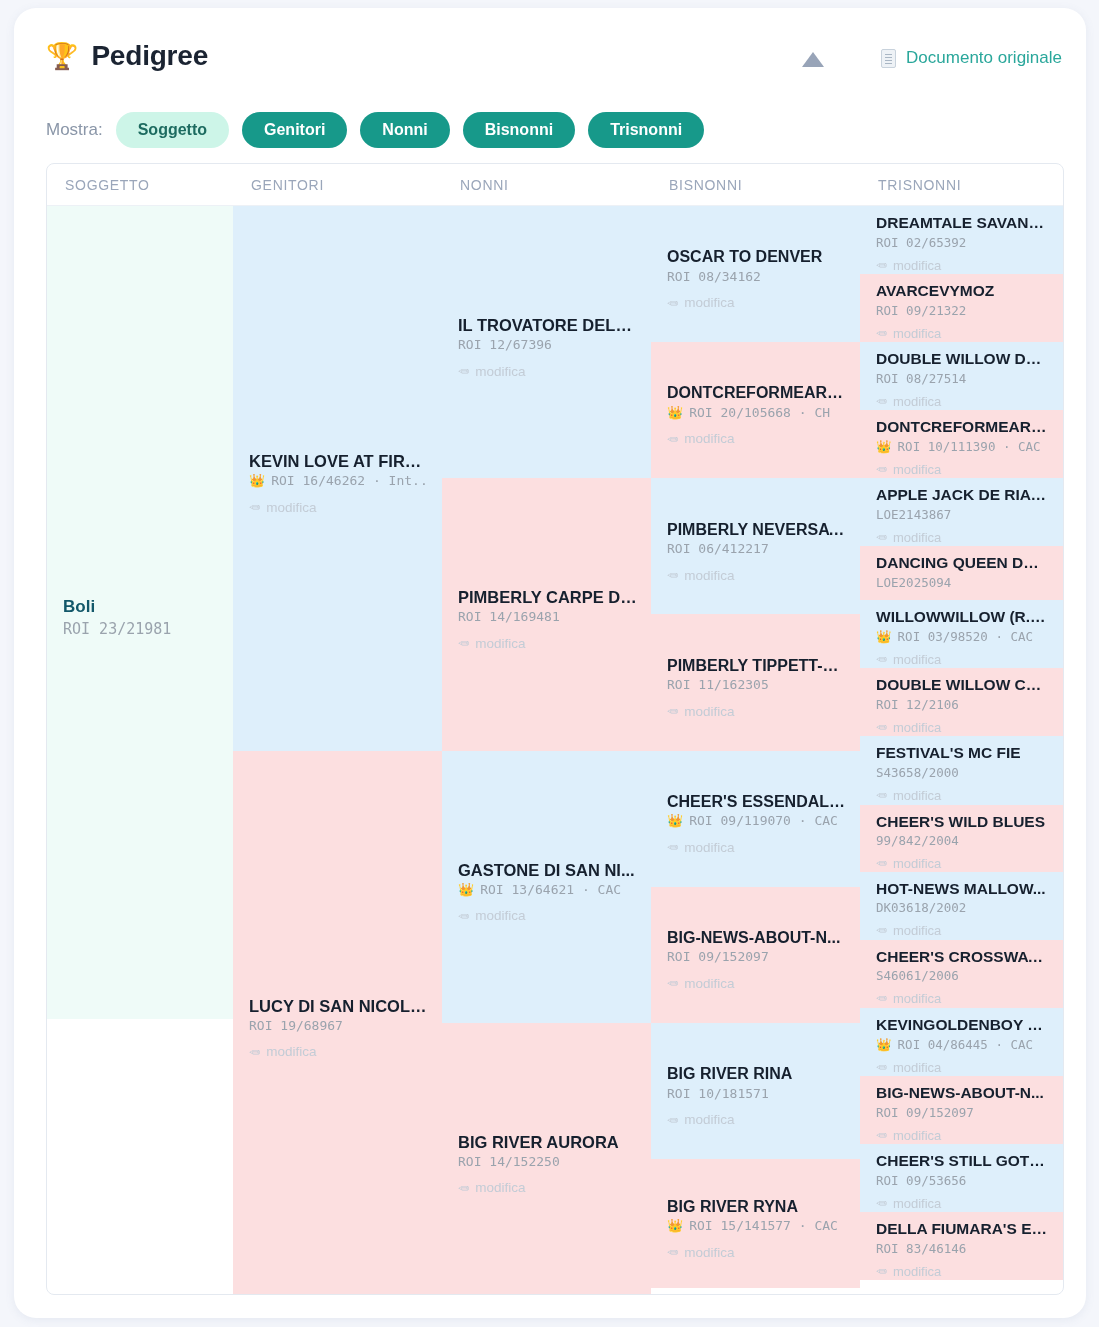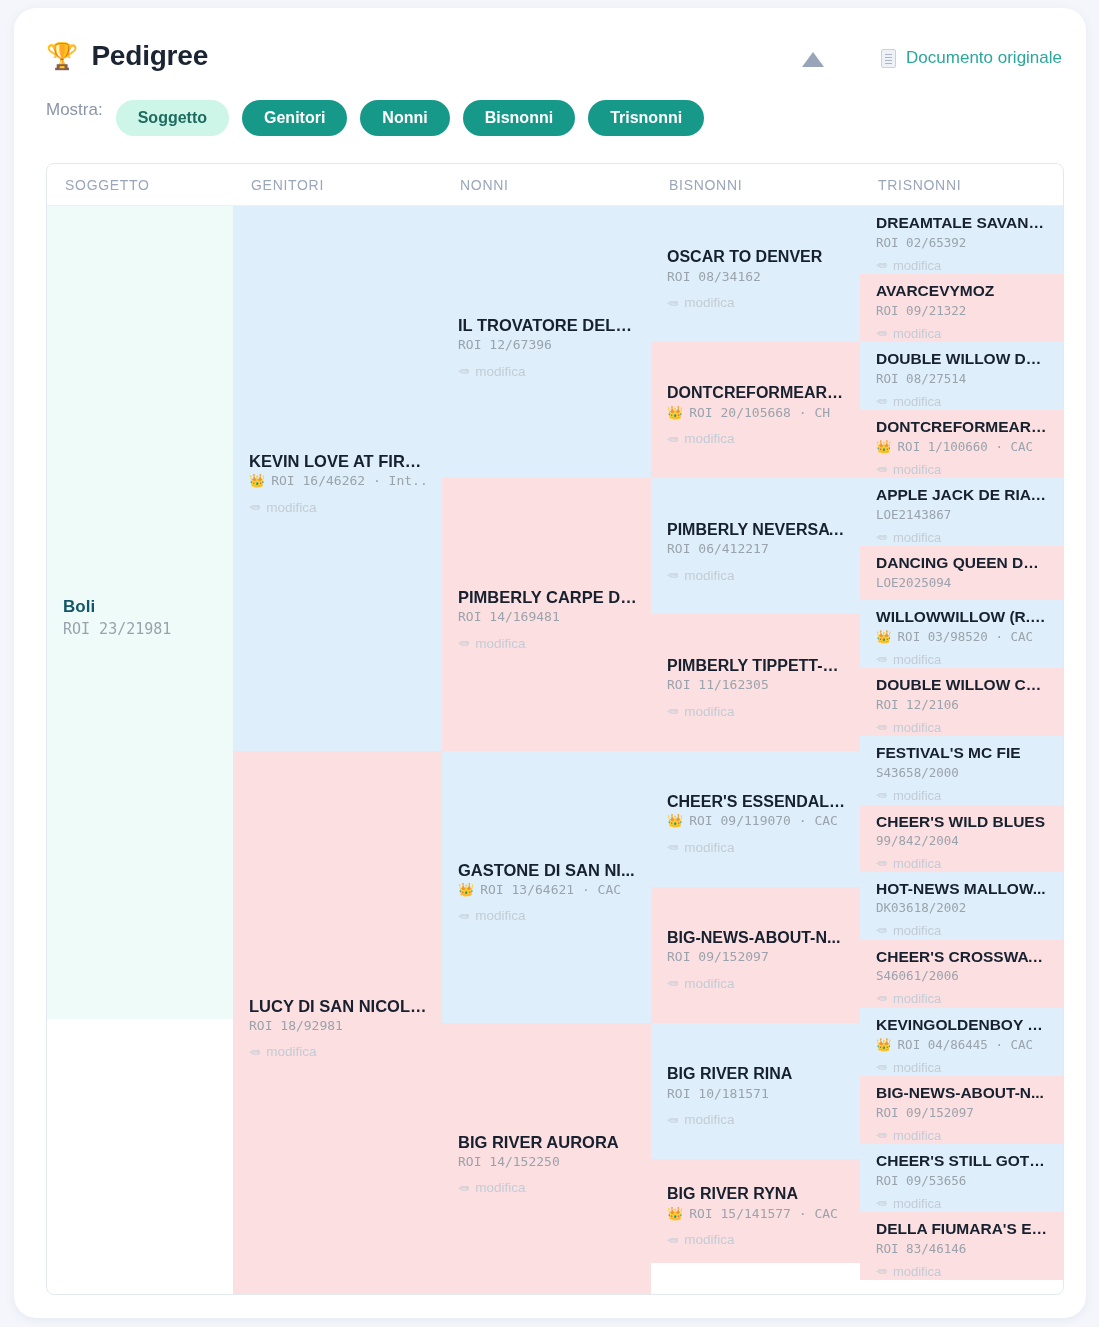--- a/index.html
+++ b/index.html
@@ -82,21 +82,21 @@
     box-shadow: 0 3px 0 #a9b6c4, 0 6px 0 #a9b6c4, 0 9px 0 #a9b6c4;
   }
   
   .filter-row {
     position: absolute;
     left: 32px;
     top: 92px;
     right: 20px;
     height: 60px;
     display: flex;
-    align-items: flex-start;
+    align-items: center;
     gap: 13px;
   }
   .filter-label {
     font-size: 17px;
     color: #8a96a8;
   }
   .chip {
     padding: 9px 22px;
     border-radius: 18px;
     font-size: 16px;
@@ -256,21 +256,21 @@
               <div class="edit">
                 <span class="pencil">✏</span>
                 <span>modifica</span>
               </div>
             </div>
           </div>
           <div class="cell female g1" style="height: 544.5px;">
             <div class="cell-inner">
               <div class="nm">LUCY DI SAN NICOLO...</div>
               <div class="meta">
-                <span>ROI 18/92981</span>
+                <span>ROI 19/68967</span>
               </div>
               <div class="edit">
                 <span class="pencil">✏</span>
                 <span>modifica</span>
               </div>
             </div>
           </div>
         </div>
       <div class="col col-2" id="col-gen2">
           <div class="cell male g2" style="height: 272.25px;">
@@ -403,21 +403,21 @@
               <div class="nm">BIG RIVER RINA</div>
               <div class="meta">
                 <span>ROI 10/181571</span>
               </div>
               <div class="edit">
                 <span class="pencil">✏</span>
                 <span>modifica</span>
               </div>
             </div>
           </div>
-          <div class="cell female g3" style="height: 104px; align-items: flex-end;">
+          <div class="cell female g3" style="height: 129px; align-items: flex-end;">
             <div class="cell-inner">
               <div class="nm">BIG RIVER RYNA</div>
               <div class="meta">
                 <span class="crown">👑</span>
                 <span>ROI 15/141577 · CAC</span>
               </div>
               <div class="edit">
                 <span class="pencil">✏</span>
                 <span>modifica</span>
               </div>
@@ -459,21 +459,21 @@
                 <span class="pencil">✏</span>
                 <span>modifica</span>
               </div>
             </div>
           </div>
           <div class="cell female g4" style="height: 68.0625px;">
             <div class="cell-inner">
               <div class="nm">DONTCREFORMEARG...</div>
               <div class="meta">
                 <span class="crown">👑</span>
-                <span>ROI 1/100660 · CAC</span>
+                <span>ROI 10/111390 · CAC</span>
               </div>
               <div class="edit">
                 <span class="pencil">✏</span>
                 <span>modifica</span>
               </div>
             </div>
           </div>
           <div class="cell male g4" style="height: 68.0625px;">
             <div class="cell-inner">
               <div class="nm">APPLE JACK DE RIA V...</div>

